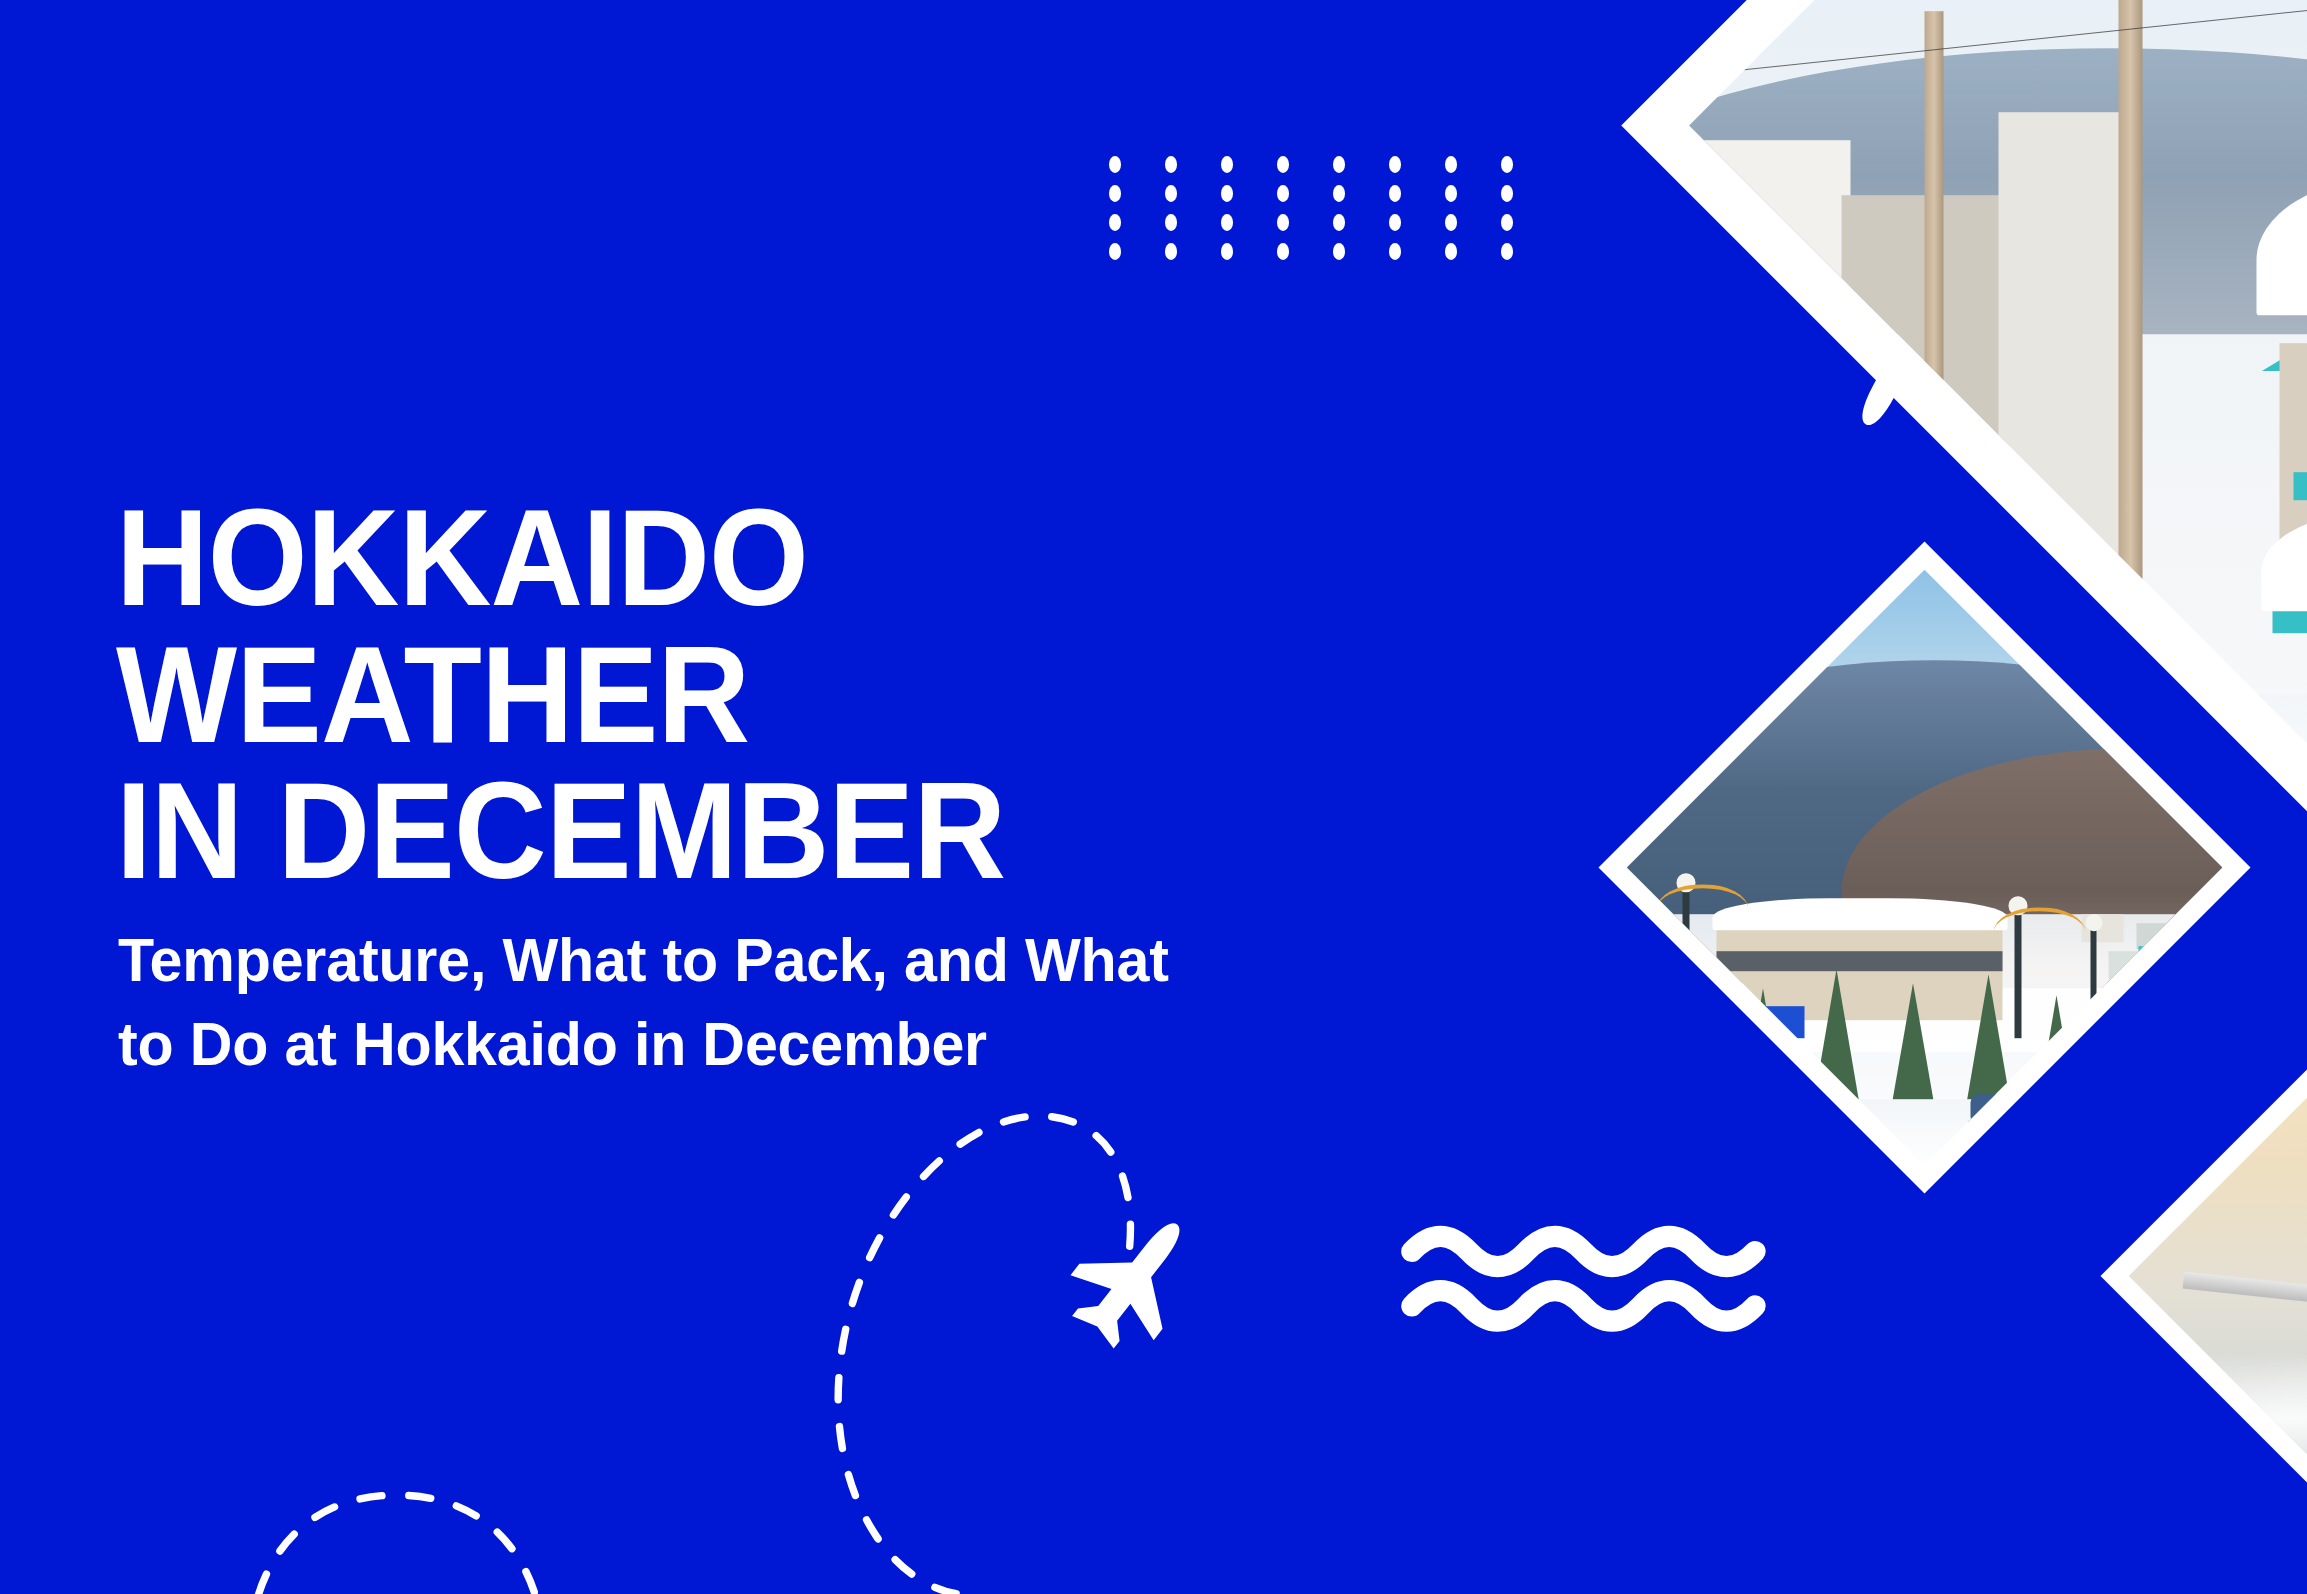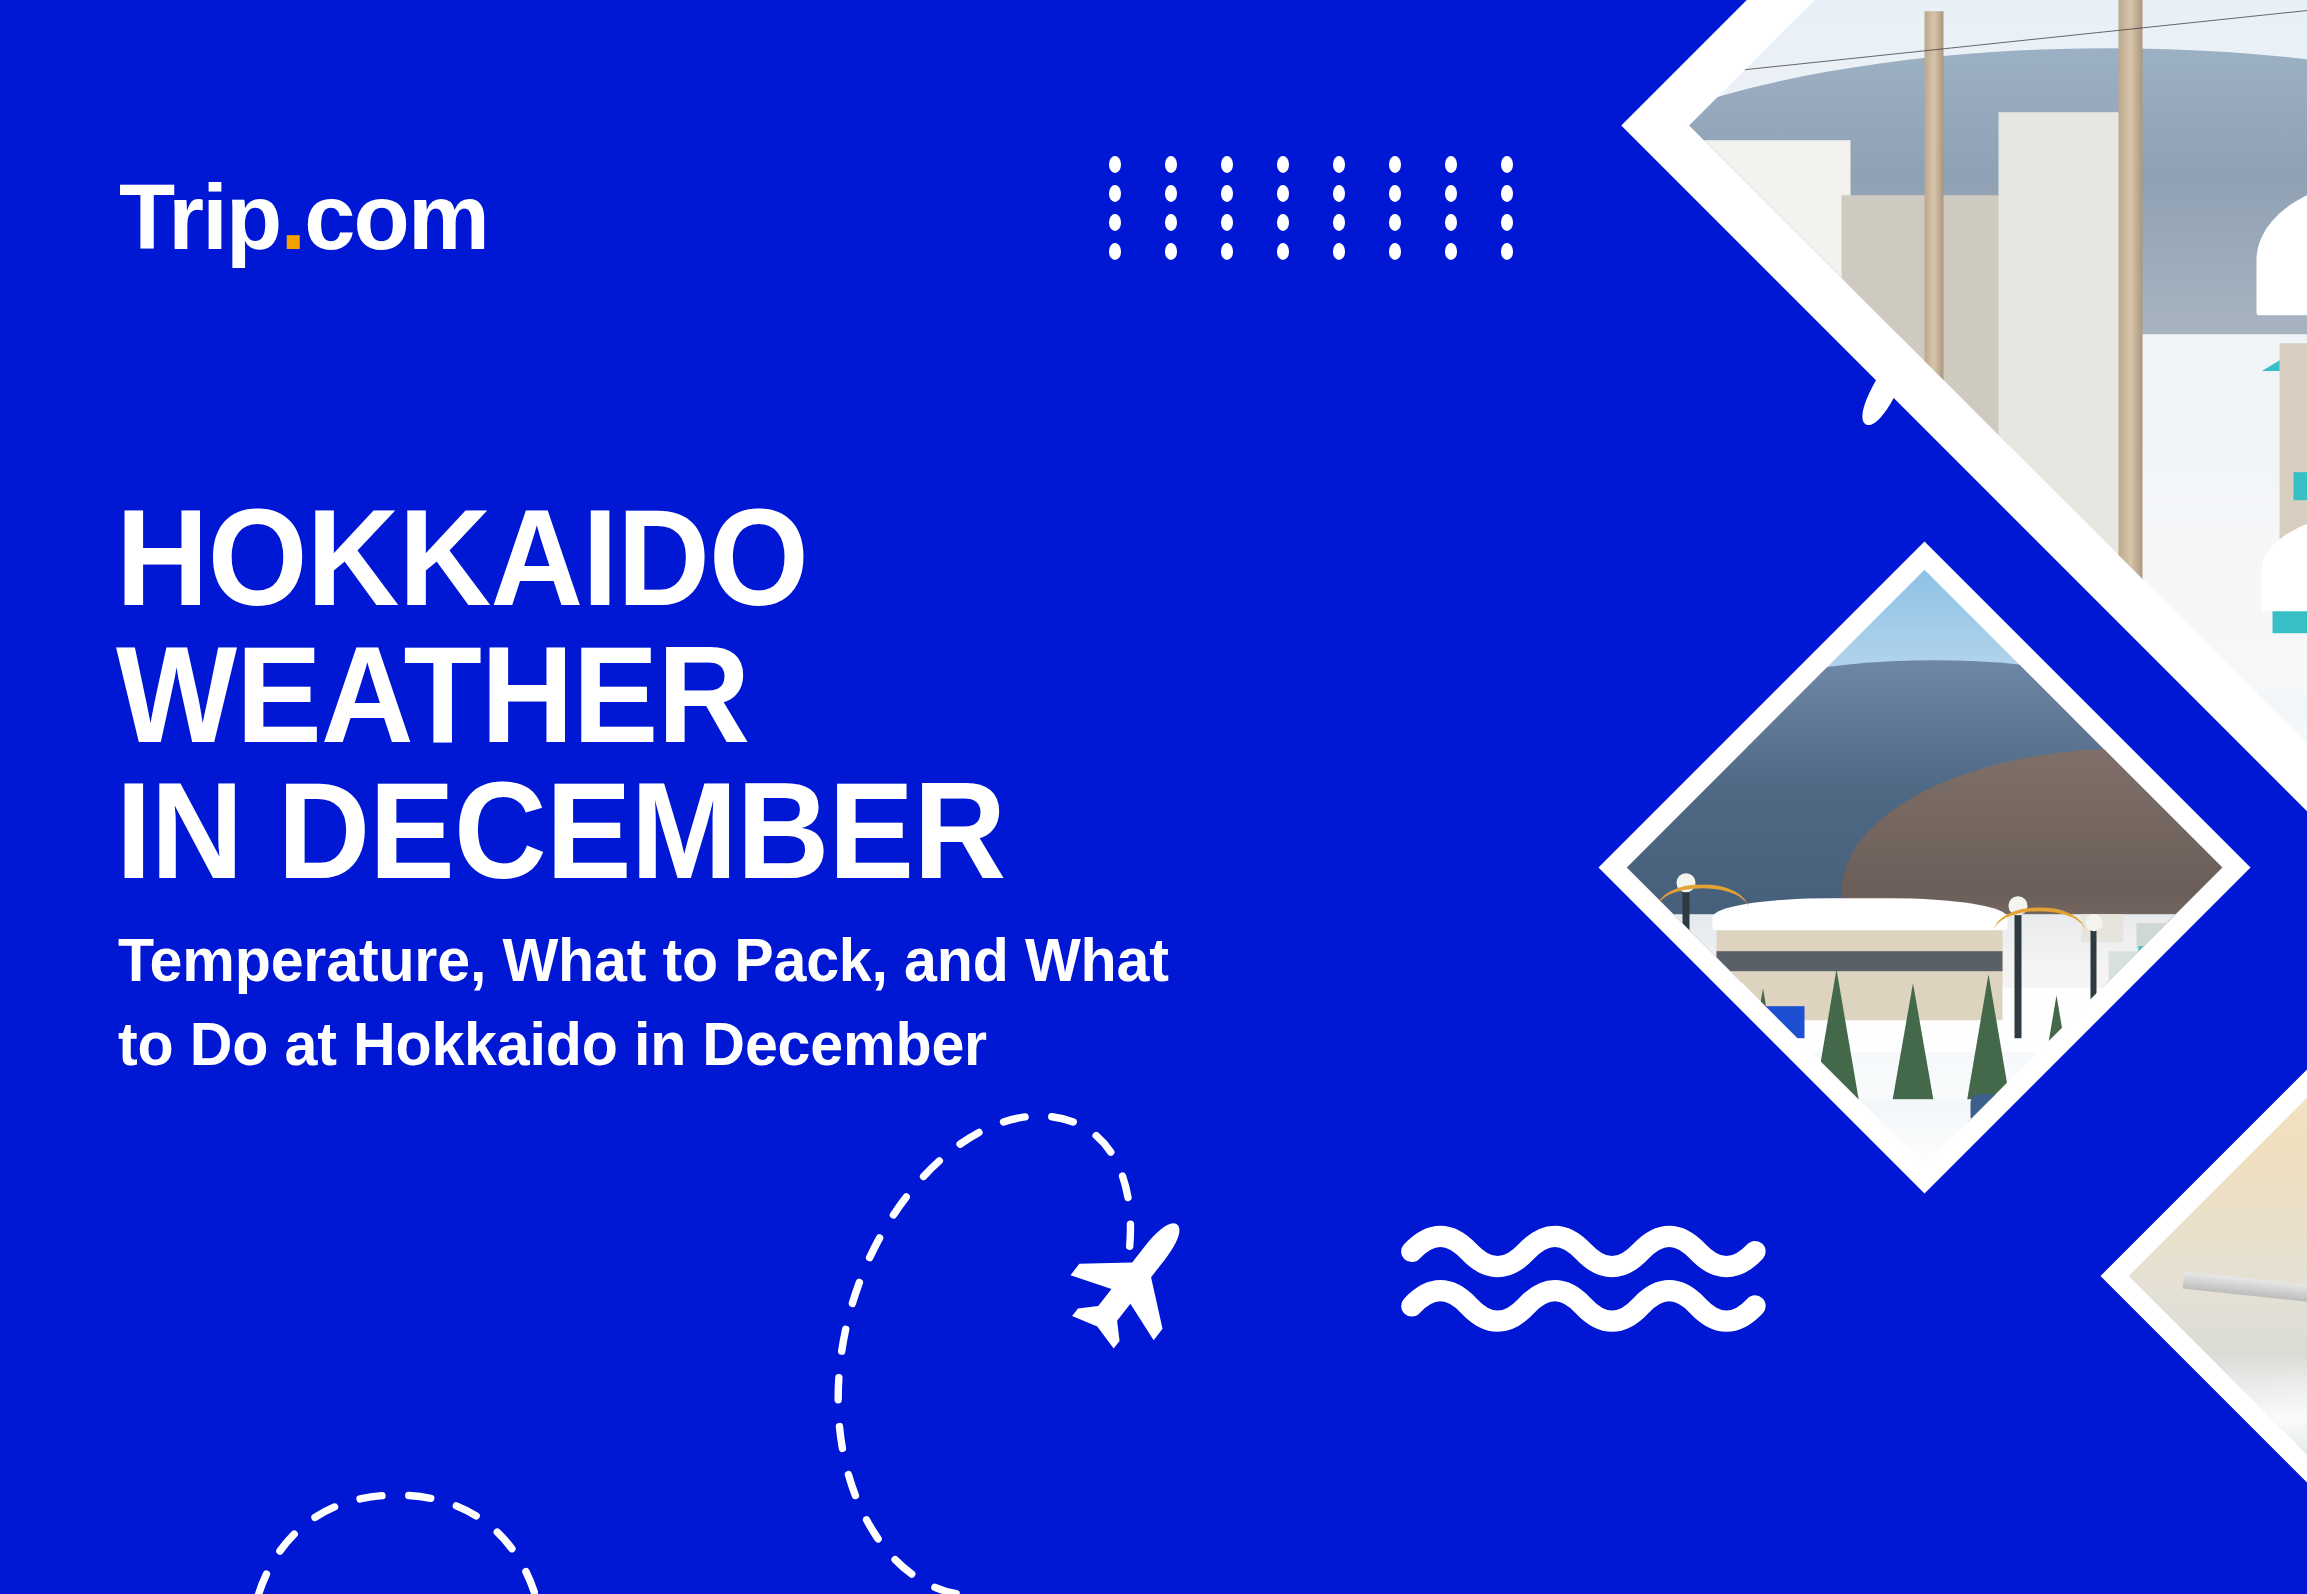--- a/index.html
+++ b/index.html
@@ -223,23 +223,20 @@
       82% 100%, 85% 50%, 88% 100%, 91% 30%, 94% 100%, 97% 44%, 100% 100%);
   }
   .lamp { position:absolute; background:#2d3a3f; }
   .lamp-head { position:absolute; background:#f4f4ef; border-radius:50%; }
 </style>
 </head>
 <body>
 
 <div class="banner">
 
-  <div class="logo">
-    <span>Trip</span><span class="dot">.</span><span>com</span>
-  </div>
 
   <h1 class="headline">HOKKAIDO WEATHER
 IN DECEMBER</h1>
 
   <p class="subtitle">Temperature, What to Pack, and What
 to Do at Hokkaido in December</p>
 
   <div class="dot-grid">
     <i></i>
       <i></i>

